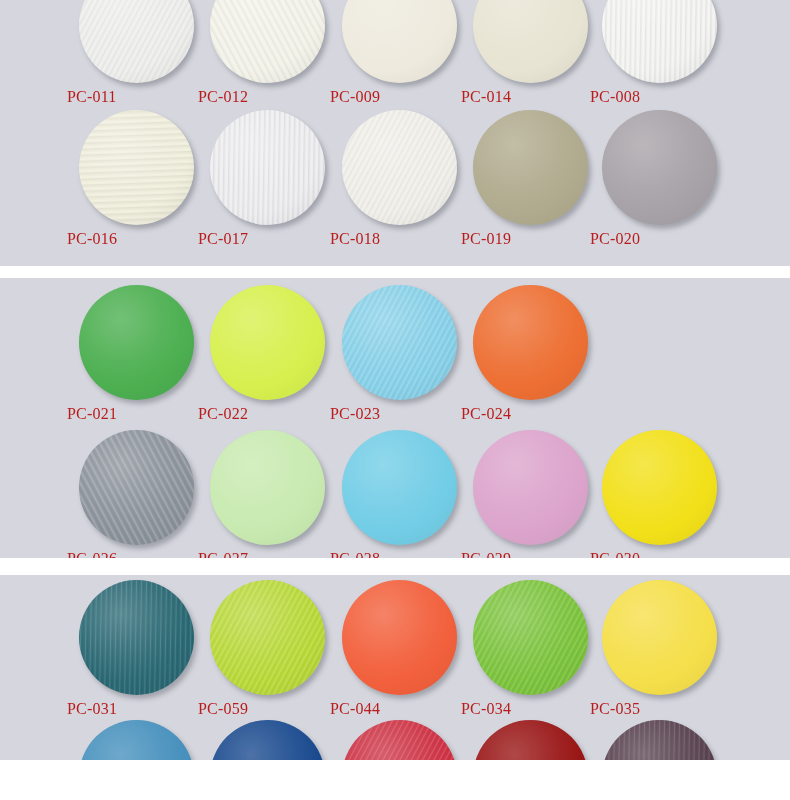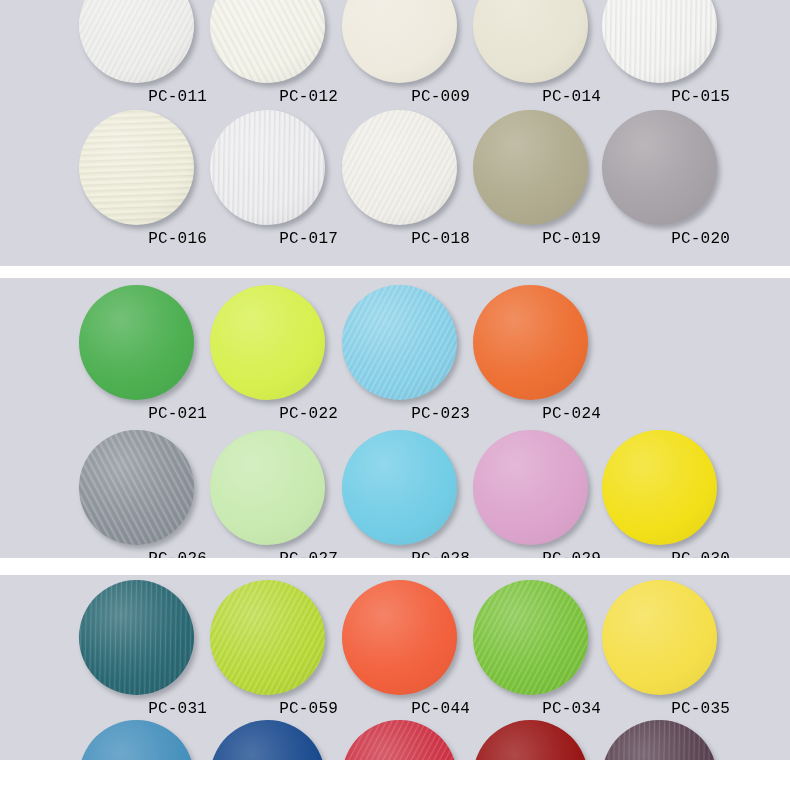--- a/index.html
+++ b/index.html
@@ -109,26 +109,26 @@
        rgba(255,255,255,0.06) 42%,
        rgba(0,0,0,0.00) 62%,
        rgba(0,0,0,0.07) 100%);
     pointer-events: none;
   }
   .label {
     position: absolute;
     left: -12px;
     top: 120px;
     width: 140px;
-    text-align: right;
-    font-family: Liberation Mono, monospace;
+    text-align: left;
+    font-family: Liberation Serif, serif;
     font-size: 16px;
     font-weight: 400;
     letter-spacing: 0.2px;
-    color: #000000;
+    color: #b91c1c;
     white-space: nowrap;
   }
   .hairline {
     position: absolute;
     left: 0;
     width: 790px;
     height: 2px;
     background: rgba(255,255,255,0.80);
     pointer-events: none;
   }
@@ -166,21 +166,21 @@
               <div class="grain none"></div>
               <div class="sheen"></div>
             </div>
             <div class="label">PC-014</div>
           </div>
           <div class="cell" style="left: 602px;">
             <div class="swatch" style="background: rgb(244, 244, 242);">
               <div class="grain vert"></div>
               <div class="sheen"></div>
             </div>
-            <div class="label">PC-015</div>
+            <div class="label">PC-008</div>
           </div>
         </div>
         <div class="row" style="top: 110px;">
           <div class="cell" style="left: 79px;">
             <div class="swatch" style="background: rgb(240, 238, 220);">
               <div class="grain horiz"></div>
               <div class="sheen"></div>
             </div>
             <div class="label">PC-016</div>
           </div>

